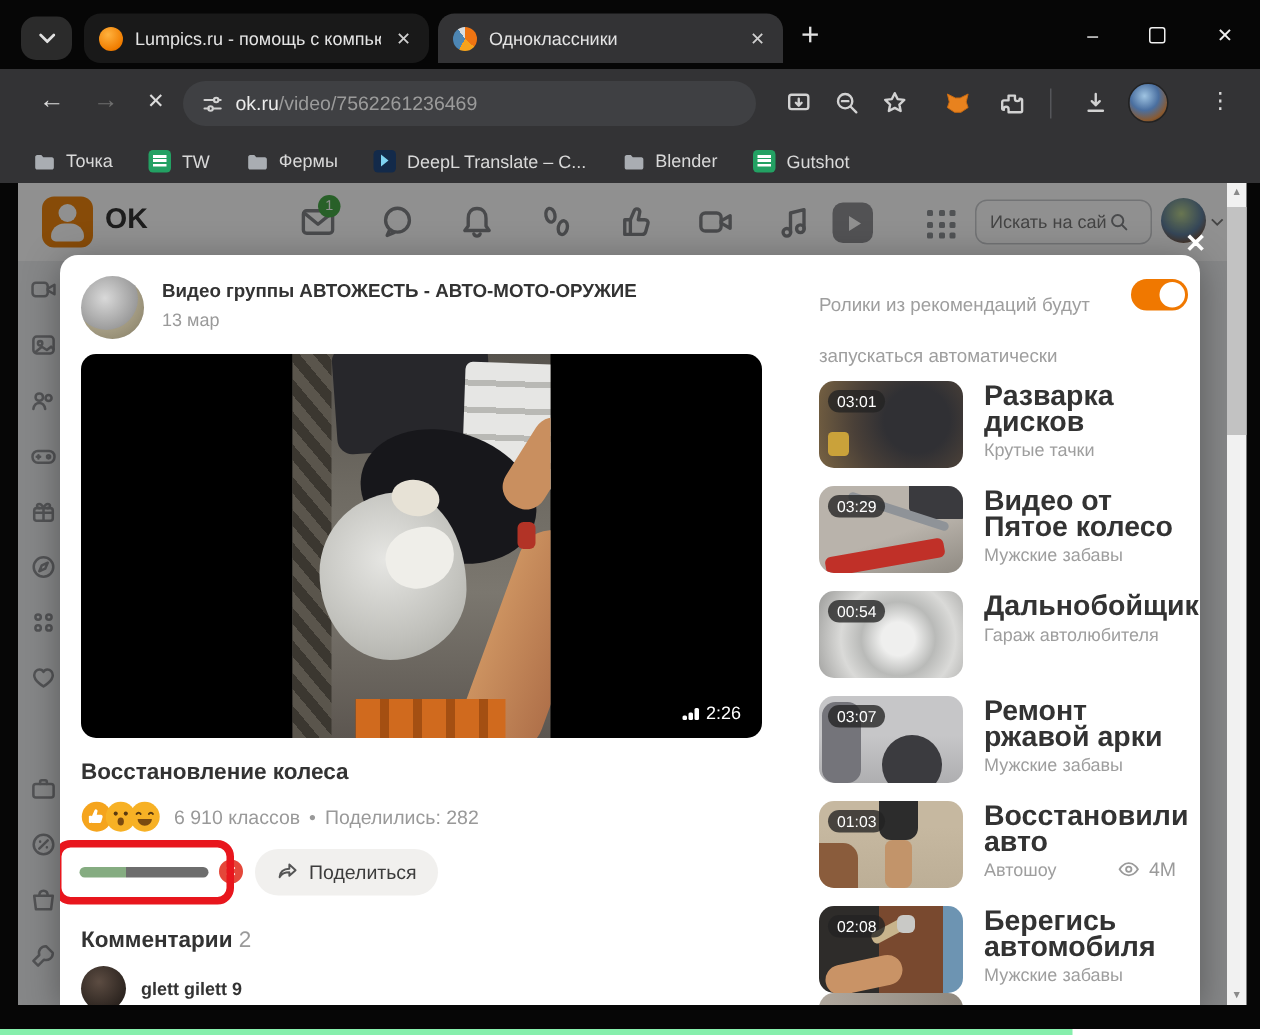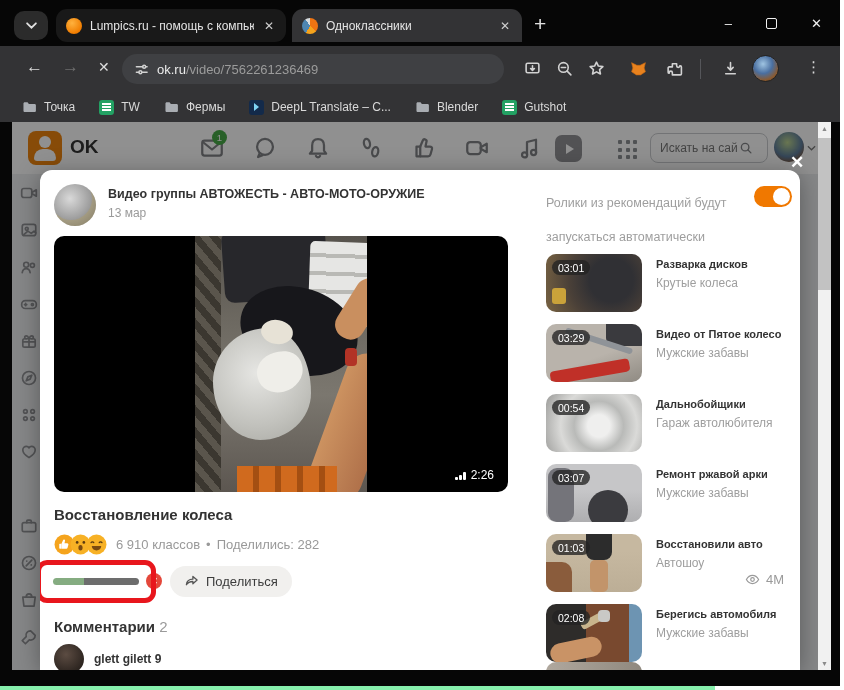--- a/index.html
+++ b/index.html
@@ -30,21 +30,21 @@
   .url-host { color:#ececec; font-size:13px; }
   .url-path { color:#9b9b9b; font-size:13px; }
   .tb-ic { position:absolute; top:14px; width:17px; height:17px; }
   .tb-sep { position:absolute; left:700px; top:13px; width:1px; height:20px; background:#55565a; }
   .tb-avatar { position:absolute; left:752px; top:9px; width:27px; height:27px; border-radius:50%;
     background:radial-gradient(circle at 40% 32%, #9fc4e2, #4a6fa0 42%, #8a5a30 72%, #2e2318); border:1px solid #222; }
   .kebab { position:absolute; left:806px; top:12px; color:#d8d8d8; font-size:15px; letter-spacing:0; }
 
   
   .bookmarks { position:absolute; left:0; top:92px; width:840px; height:30px; background:#333335; display:flex; align-items:center; gap:24px; padding-left:22px; }
-  .bm { display:flex; align-items:flex-start; gap:7px; }
+  .bm { display:flex; align-items:flex-end; gap:7px; }
   .bm-label { color:#d9d9d9; font-size:12px; white-space:nowrap; }
   .ic-sheet { width:15px; height:15px; border-radius:3px; background:#23a163; display:flex; align-items:center; justify-content:center; }
   .ic-sheet span { width:9px; height:8px; background:repeating-linear-gradient(0deg,#fff 0 2px,#23a163 2px 3px); }
   .ic-deepl { width:15px; height:15px; border-radius:3px; background:#132a4a; display:flex; align-items:center; justify-content:center; }
   .ic-deepl span { width:0; height:0; border-left:5px solid #7fd3f2; border-top:4px solid transparent; border-bottom:4px solid transparent; }
 
   
   .viewport { position:absolute; left:12px; top:122px; width:806px; height:548px; background:#edeef0; overflow:hidden; }
   .okheader { position:absolute; left:0; top:0; width:100%; height:52px; background:#ffffff; }
   .oklogo { position:absolute; left:16px; top:9px; width:34px; height:34px; border-radius:8px; background:#ee8208; }
@@ -123,21 +123,21 @@
 
   
   .ap-title { position:absolute; left:506px; top:16px; width:196px; font-size:14.5px; font-weight:bold; color:#42362a; }
   .toggle { position:absolute; left:714px; top:16px; width:38px; height:21px; border-radius:11px; background:#f07800; }
   .toggle i { position:absolute; right:2px; top:2px; width:17px; height:17px; border-radius:50%; background:#fff; }
   .ap-desc { position:absolute; left:506px; font-size:12.5px; color:#9e9e9e; }
   .rec { position:absolute; left:506px; width:242px; height:58px; }
   .thumb { position:absolute; left:0; top:0; width:96px; height:58px; border-radius:10px; overflow:hidden; }
   .tstamp { position:absolute; left:6px; top:6px; background:rgba(35,35,35,.78); color:#fff; font-size:10.5px; border-radius:9px; padding:1.5px 6px; }
   .rec-text { position:absolute; left:110px; top:2px; width:132px; }
-  .rec-title { font-size:11px; font-weight:bold; color:#333; line-height:17px; }
+  .rec-title { font-size:19px; font-weight:bold; color:#333; line-height:17px; }
   .rec-sub { font-size:12px; color:#9e9e9e; margin-top:3px; }
 
   .t1 { background:radial-gradient(circle at 68% 45%, #303034 0 30%, #4a4038 58%, #6e5b40 90%, #7a6444); }
   .t1 i { position:absolute; left:6px; bottom:8px; width:14px; height:16px; background:#caa23a; border-radius:3px; }
   .t2 { background:linear-gradient(160deg,#b9b3ab 55%,#8f8a82); }
   .t2 .jack { position:absolute; left:4px; bottom:4px; width:80px; height:13px; background:#c03028; border-radius:4px; transform:rotate(-10deg); }
   .t2 .rod { position:absolute; left:18px; top:14px; width:70px; height:6px; background:#8f9398; border-radius:3px; transform:rotate(18deg); }
   .t2 .dk { position:absolute; right:-6px; top:-8px; width:42px; height:30px; background:#3a3a3e; border-radius:8px; }
   .t3 { background:radial-gradient(circle at 55% 55%, #efefee 0 18%, #b9bab8 40%, #dadad8 62%, #9a9a98); }
   .t4 { background:linear-gradient(180deg,#c6c6c8 45%,#aeaeb0); }
@@ -525,21 +525,21 @@
       <div class="ap-desc" style="top:26px">Ролики из рекомендаций будут</div>
       <div class="ap-desc" style="top:60px">запускаться автоматически</div>
 
       <div class="rec" style="top:84px">
         <div class="thumb t1">
               <i></i>
               <span class="tstamp">03:01</span>
             </div>
         <div class="rec-text">
               <div class="rec-title">Разварка дисков</div>
-              <div class="rec-sub">Крутые колеса</div>
+              <div class="rec-sub">Крутые тачки</div>
             </div>
       </div>
       <div class="rec" style="top:154px">
         <div class="thumb t2">
               <span class="dk"></span>
               <span class="rod"></span>
               <span class="jack"></span>
               <span class="tstamp">03:29</span>
             </div>
         <div class="rec-text">

